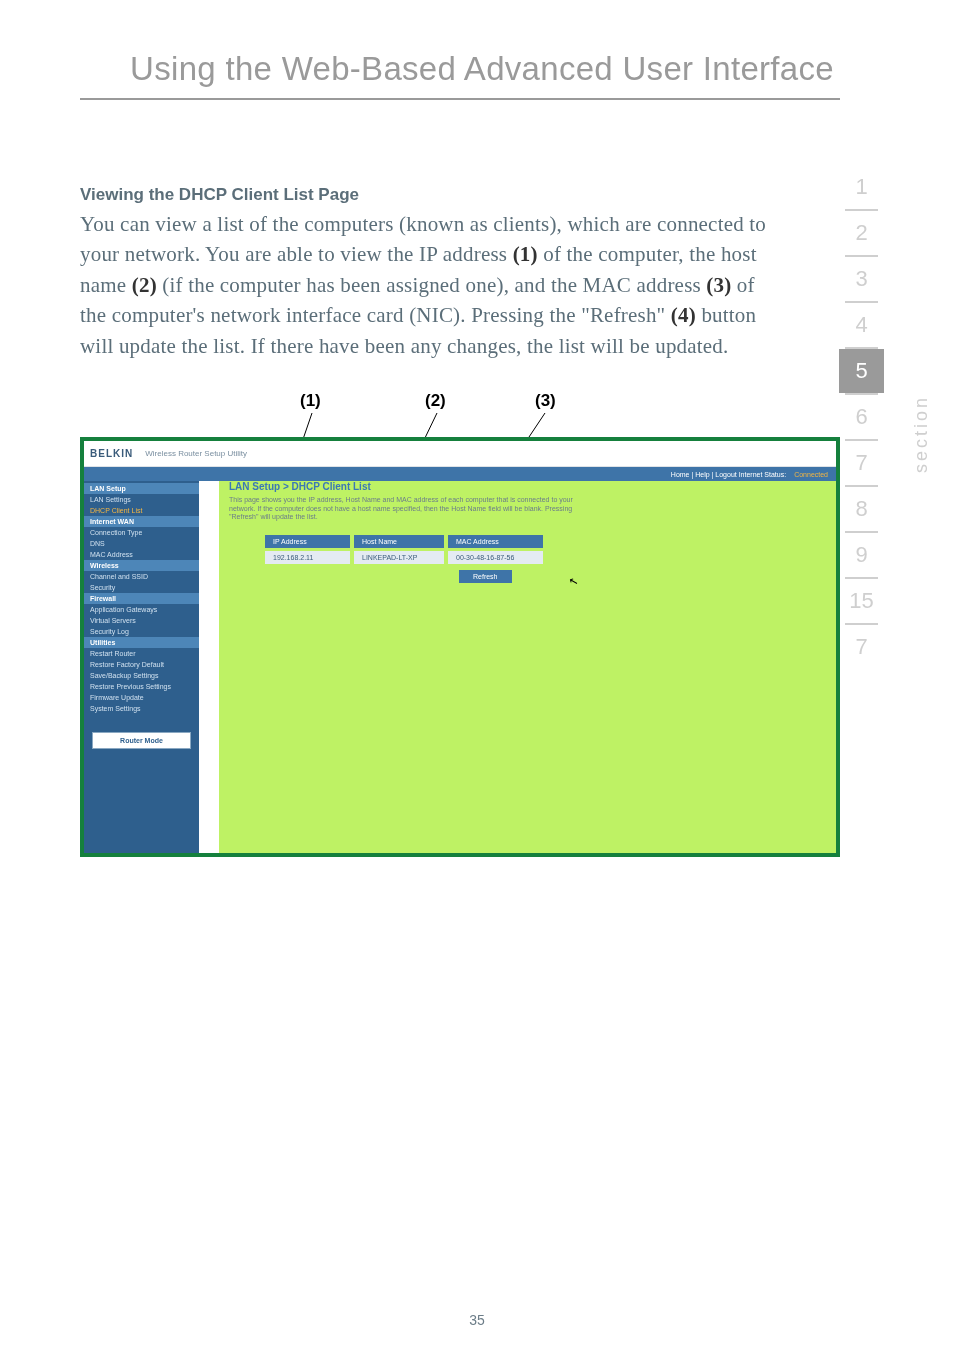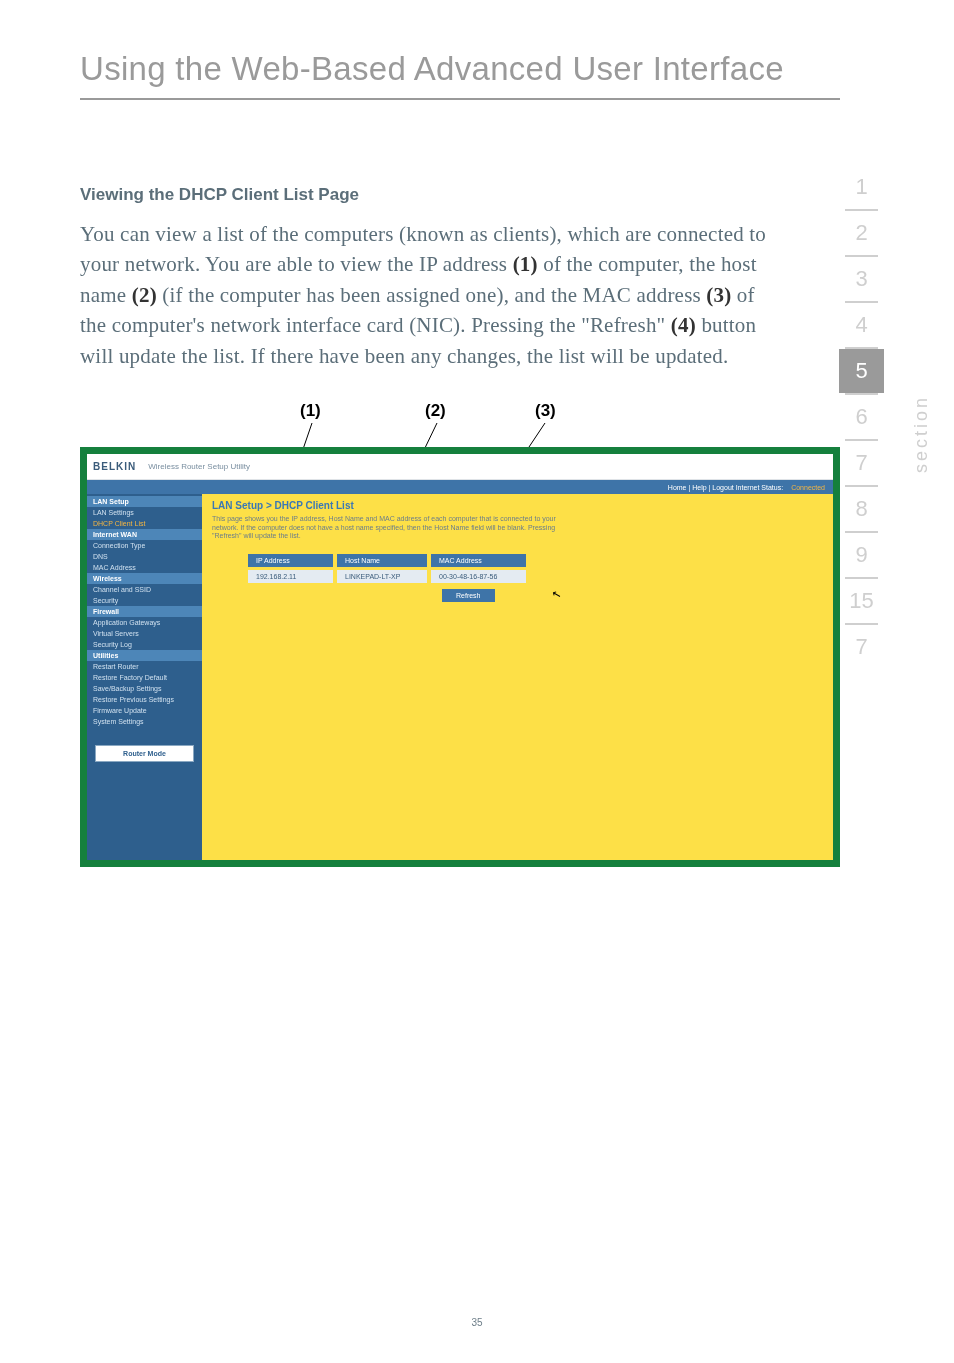--- a/index.html
+++ b/index.html
@@ -1,65 +1,65 @@
 <!DOCTYPE html>
 <html><head>
 <meta charset="utf-8">
 <style>
   * { margin: 0; padding: 0; box-sizing: border-box; }
   html, body { width: 954px; height: 1363px; background: #fff; font-family: Arial, Helvetica, sans-serif; }
   .page { position: relative; width: 954px; height: 1363px; padding: 50px 70px 40px 80px; }
-  .page-title { font-size: 33px; font-weight: 300; color: #9a9a9a; letter-spacing: 0.3px; }
+  .page-title { font-size: 33px; font-weight: 300; color: #9a9a9a; letter-spacing: 0.3px; text-align: center; }
   .hr { margin-top: 10px; height: 2px; background: #9a9a9a; width: 760px; }
   .content { margin-top: 85px; width: 690px; }
-  .heading { font-size: 17px; font-weight: bold; color: #5b6e79; margin-bottom: 14px; }
+  .heading { font-size: 17px; font-weight: bold; color: #5b6e79; margin-bottom: 4px; }
   .body-text { font-size: 21px; line-height: 1.45; color: #5b6e79; letter-spacing: 0.2px; font-family: Liberation Serif, serif; }
   .body-text .b { font-weight: bold; color: #333; }
   .section-nav { position: absolute; right: 70px; top: 165px; width: 45px; }
   .section-nav .num { text-align: center; font-size: 22px; color: #cfcfcf; padding: 9px 0; }
   .section-nav .num.active { background: #9a9a9a; color: #fff; }
   .section-nav .sep { height: 2px; background: #cfcfcf; margin: 0 6px; }
   .section-label { position: absolute; right: 22px; top: 395px; font-size: 18px; color: #cfcfcf; letter-spacing: 3px; writing-mode: vertical-rl; text-orientation: mixed; transform: rotate(180deg); }
   .callouts { position: relative; margin-top: 30px; height: 1px; }
   .callouts .lbl { position: absolute; font-weight: bold; font-size: 17px; color: #000; }
   .lbl.c1 { left: 220px; top: 0; }
   .lbl.c2 { left: 345px; top: 0; }
   .lbl.c3 { left: 455px; top: 0; }
   .lbl.c4 { left: 530px; top: 230px; }
   .lines svg { position: absolute; left: 0; top: 15px; width: 760px; height: 280px; pointer-events: none; }
-  .figure { position: relative; margin-top: 45px; width: 760px; height: 420px; border: 7px solid #15803d; background: #fff; font-size: 8px; color: #2a5e8a; }
+  .figure { position: relative; margin-top: 45px; width: 760px; height: 420px; border: 4px solid #15803d; background: #fff; font-size: 8px; color: #2a5e8a; }
   .fig-header { display: flex; align-items: center; height: 26px; border-bottom: 1px solid #dfe3e7; padding: 0 6px; }
   .fig-header .logo { font-weight: bold; color: #3a5b7a; letter-spacing: 1px; font-size: 10px; }
   .fig-header .sub { margin-left: 12px; color: #7a8fa0; font-size: 8px; }
   .fig-topbar { background: #3e74a8; color: #fff; height: 14px; font-size: 7px; display: flex; justify-content: flex-end; align-items: center; padding: 0 8px; gap: 4px; }
   .fig-topbar span { white-space: nowrap; }
   .fig-topbar .st { color: #f5b642; margin-left: 4px; }
   .fig-body { display: flex; height: calc(100% - 40px); }
   .sidebar { width: 115px; background: #2e5f8d; color: #cfe0ef; font-size: 7px; padding: 2px 0; }
   .sidebar .item { padding: 2px 6px; white-space: nowrap; overflow: hidden; }
   .sidebar .group { background: #4d86b8; color: #fff; font-weight: bold; padding: 2px 6px; }
   .sidebar .active { color: #f5b642; }
   .sidebar .mode { background: #fff; color: #2e5f8d; margin: 18px 8px 0 8px; text-align: center; border: 1px solid #8aa8c2; padding: 4px 0; font-weight: bold; }
-  .main { flex: 1; padding: 6px 10px; background: #fde047; position: relative; }
+  .main { flex: 1; padding: 0 10px; background: #bef264; position: relative; margin-left: 20px; }
   .main .bc { color: #3b78b5; font-weight: bold; font-size: 10px; }
   .main .desc { color: #6b7d8a; font-size: 7px; margin-top: 4px; line-height: 1.2; width: 360px; }
   .tbl { margin-top: 14px; margin-left: 36px; }
   .tbl .thead { display: flex; }
   .tbl .thead .th { background: #3e74a8; color: #fff; font-size: 7px; padding: 3px 8px; margin-right: 4px; }
   .tbl .thead .th.ip { width: 85px; }
   .tbl .thead .th.hn { width: 90px; }
   .tbl .thead .th.mac { width: 95px; }
   .tbl .trow { display: flex; margin-top: 3px; }
   .tbl .trow .td { background: #e4ebf2; color: #3a5b7a; font-size: 7px; padding: 3px 8px; margin-right: 4px; }
   .tbl .trow .td.ip { width: 85px; }
   .tbl .trow .td.hn { width: 90px; }
   .tbl .trow .td.mac { width: 95px; }
   .refresh { display: inline-block; margin-top: 6px; margin-left: 230px; background: #3e74a8; color: #fff; font-size: 7px; padding: 3px 14px; }
   .cursor { position: absolute; left: 350px; top: 94px; font-size: 11px; color: #000; transform: rotate(-15deg); }
-  .pg-num { position: absolute; bottom: 35px; left: 50%; transform: translateX(-50%); color: #6c7d88; font-size: 10px; }
+  .pg-num { position: absolute; bottom: 35px; left: 50%; transform: translateX(-50%); color: #6c7d88; font-size: 14px; }
 </style>
 </head>
 <body>
 
 <div class="page">
   <div class="page-title">Using the Web-Based Advanced User Interface</div>
   <div class="hr"></div>
 
   <div class="content">
     <div class="heading">Viewing the DHCP Client List Page</div>

